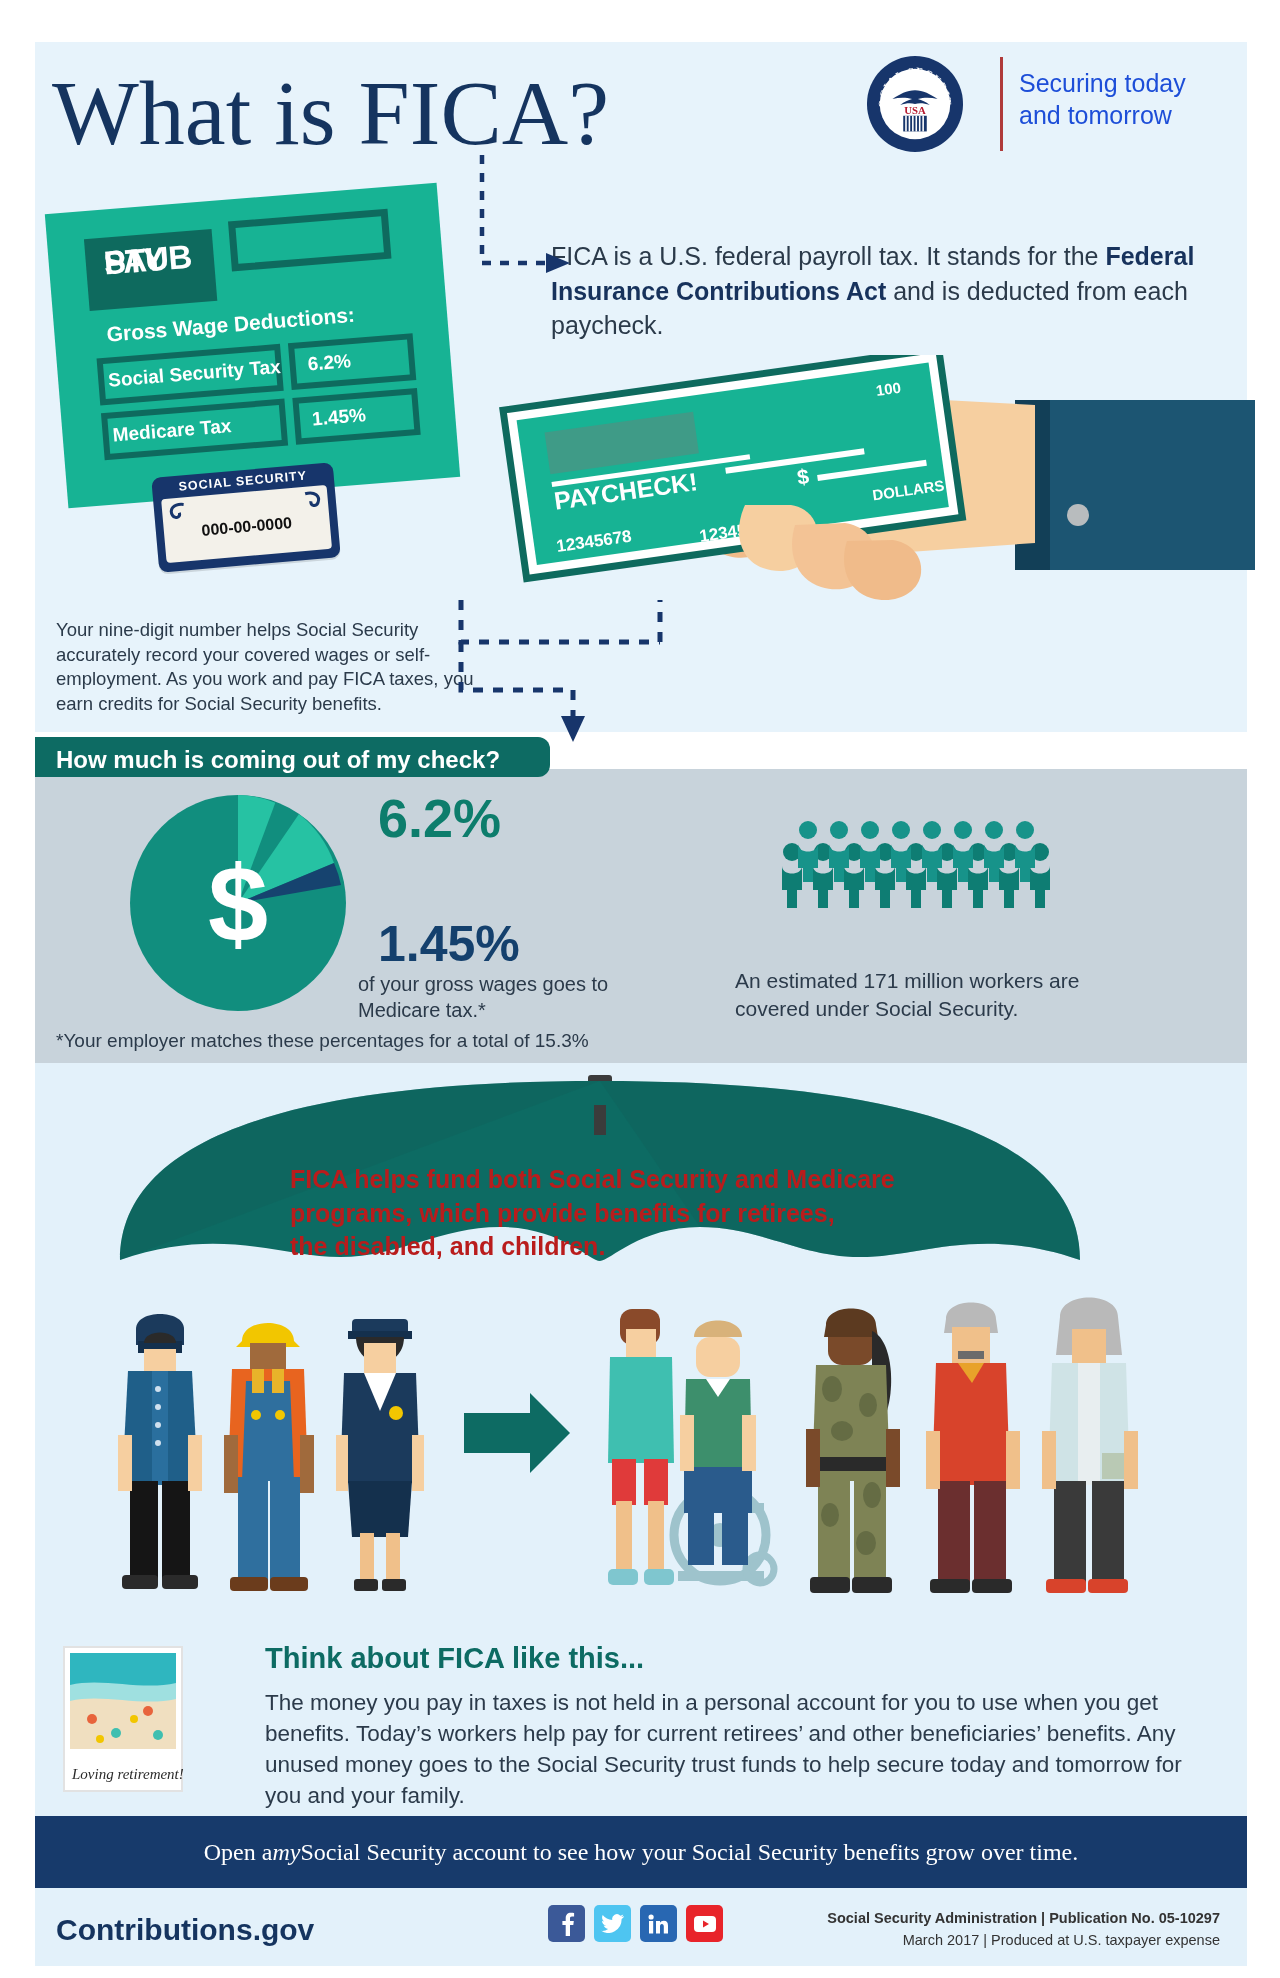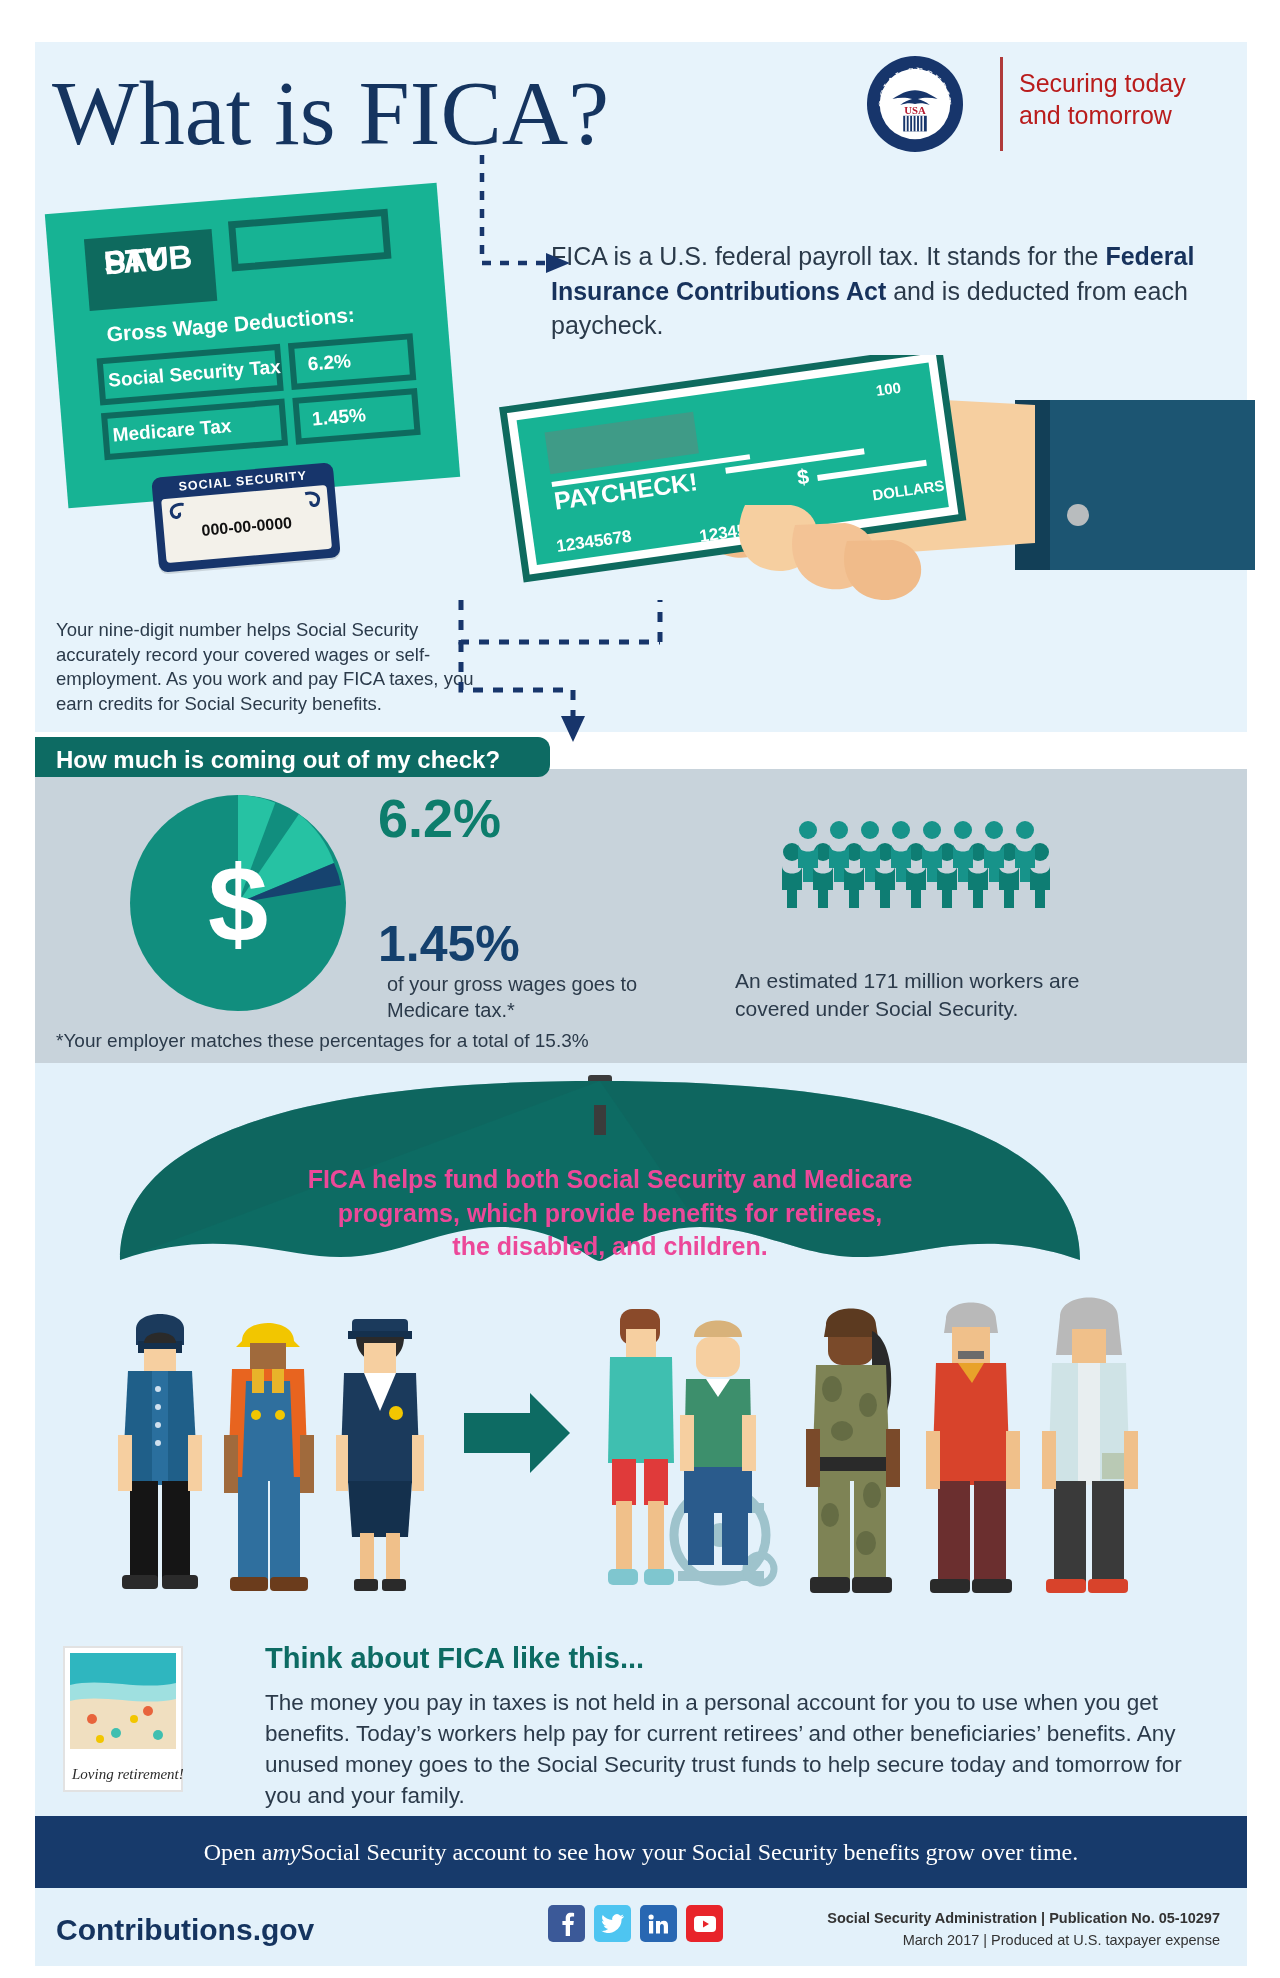--- a/index.html
+++ b/index.html
@@ -22,21 +22,21 @@
   
   .title {
     position:absolute; left:52px; top:45px;
     font-family:"Liberation Serif", serif;
     font-size:92px; font-weight:400; color:#15345f; letter-spacing:0px;
   }
   .seal { position:absolute; left:866px; top:40px; width:98px; height:98px; }
   .seal-divider { position:absolute; left:1000px; top:42px; width:3px; height:94px; background:#b03a3a; }
   .tagline {
     position:absolute; left:1019px; top:52px; width:210px;
-    font-size:25px; line-height:1.28; color:#b91c1c;
+    font-size:25px; line-height:1.28; color:#1d4ed8;
   }
 
   
   .intro {
     position:absolute; left:551px; top:224px; width:650px;
     font-size:25px; line-height:1.38; color:#2b3a4a;
   }
   .intro b { font-weight:700; color:#17325c; }
 
   
@@ -109,35 +109,35 @@
   
   .pie { position:absolute; left:128px; top:778px; width:220px; height:220px; }
   .dollar {
     position:absolute; left:128px; top:778px; width:220px; height:220px;
     display:flex; align-items:center; justify-content:center;
     color:#ffffff; font-size:108px; font-weight:700; font-family:"Liberation Sans",sans-serif;
   }
   .pct-big1 { position:absolute; left:378px; top:772px; color:#0d7d6c; font-size:54px; font-weight:700; }
   .pct-sub1 { position:absolute; left:380px; top:832px; width:330px; font-size:20px; line-height:1.28; color:#2b3a4a; }
   .pct-big2 { position:absolute; left:378px; top:900px; color:#14406d; font-size:50px; font-weight:700; }
-  .pct-sub2 { position:absolute; left:387px; top:957px; width:330px; font-size:20px; line-height:1.28; color:#2b3a4a; }
+  .pct-sub2 { position:absolute; left:358px; top:957px; width:330px; font-size:20px; line-height:1.28; color:#2b3a4a; }
   .footnote { position:absolute; left:56px; top:1015px; font-size:19px; color:#2b3a4a; }
 
   
   .crowd { position:absolute; left:780px; top:805px; width:310px; height:110px; }
   .crowd-cap {
     position:absolute; left:735px; top:952px; width:420px; text-align:left;
     font-size:21px; line-height:1.33; color:#2b3a4a;
   }
 
   
   .umbrella { position:absolute; left:100px; top:1060px; width:1000px; height:210px; }
   .umb-text {
-    position:absolute; left:290px; top:1148px; width:640px; text-align:center;
-    color:#ec4899; font-size:25px; line-height:1.34; font-weight:700;
+    position:absolute; left:290px; top:1148px; width:640px; 
+    color:#b91c1c; font-size:25px; line-height:1.34; font-weight:700;
   }
 
   
   .people { position:absolute; left:60px; top:1270px; width:1180px; height:350px; }
 
   
   .polaroid { position:absolute; left:62px; top:1630px; width:122px; height:148px; }
   .think-h {
     position:absolute; left:265px; top:1627px;
     color:#0d6b63; font-size:29px; font-weight:700;

